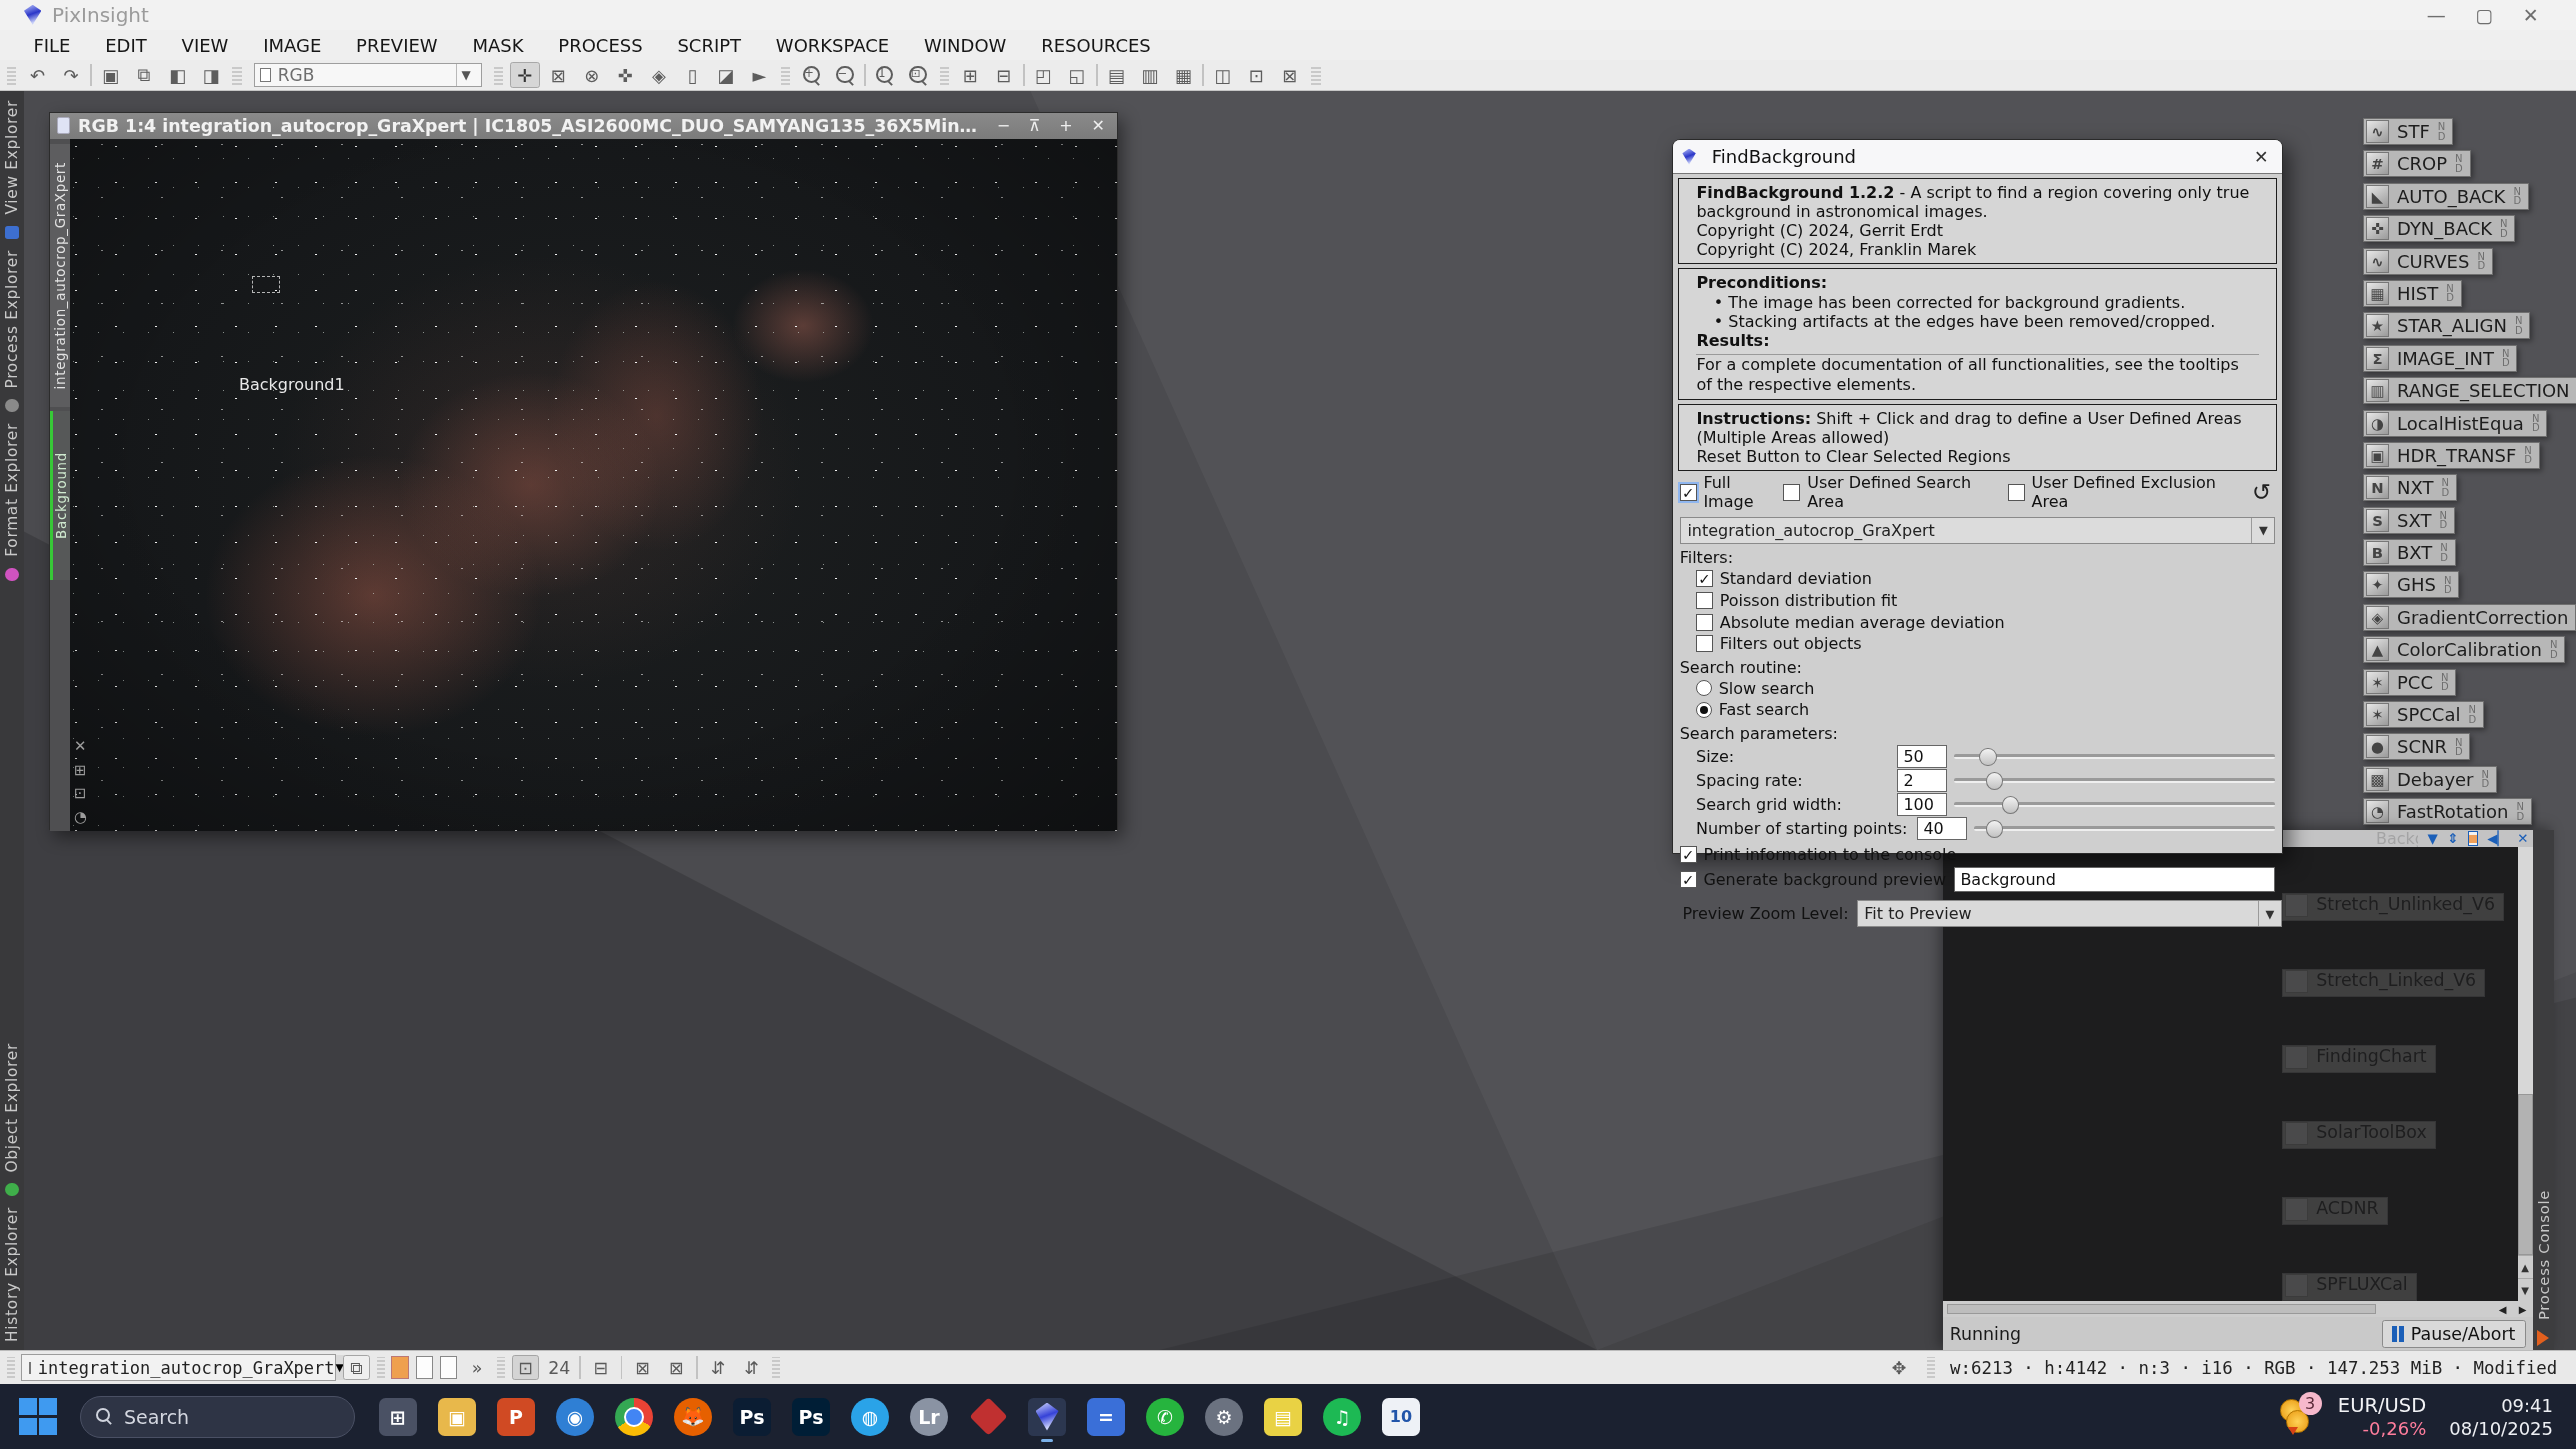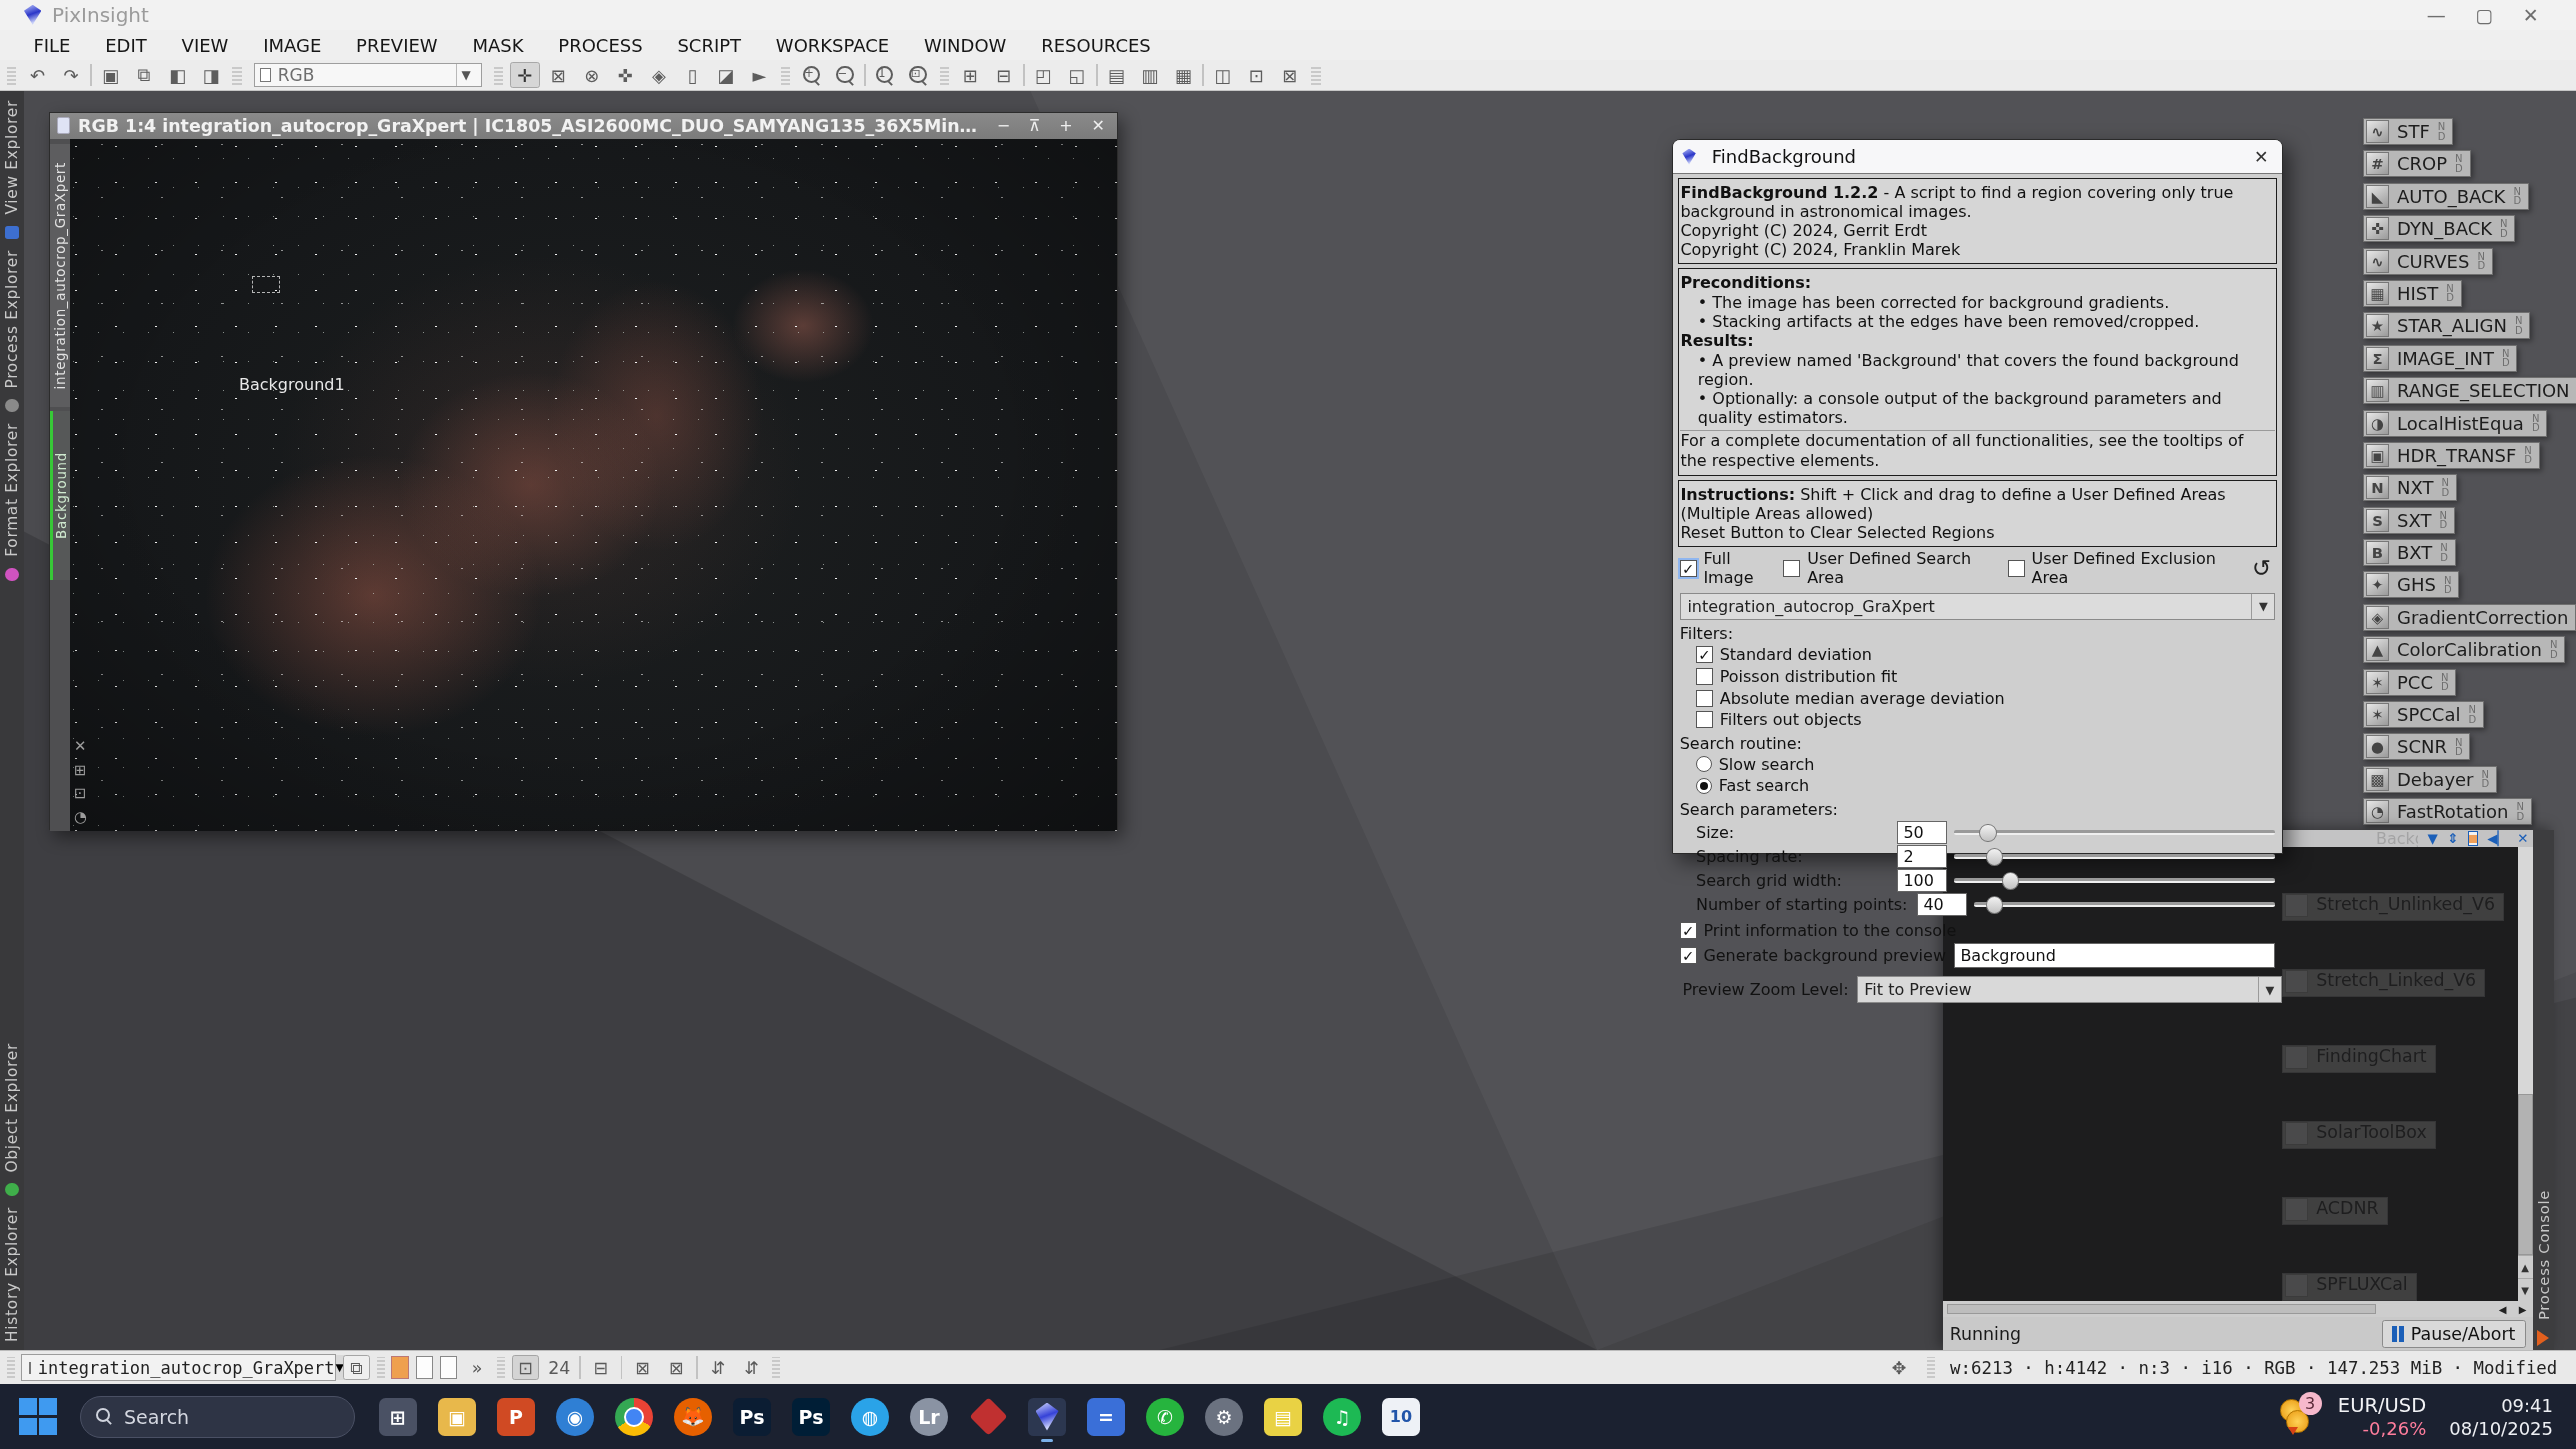--- a/index.html
+++ b/index.html
@@ -104,21 +104,21 @@
   
   .dialog { position:absolute; left:1672px; top:48px; width:611px; height:715px; z-index:30;
     background:#cfcfcf; border:1.3px solid #2a2a2a; border-radius:8px 8px 0 0;
     box-shadow:6.7px 8px 20px rgba(0,0,0,.5); display:flex; flex-direction:column; font-size:16px; color:#111; }
   .dlg-title { height:34px; background:#f7f7f9; border-bottom:1.3px solid #777; border-radius:6.7px 6.7px 0 0;
     display:flex; align-items:center; padding:0 9.4px; gap:16px; flex:0 0 auto; }
   .dlg-title .t { font-size:18px; color:#111; flex:1; }
   .dlg-title .x { font-size:17.4px; color:#333; padding:0 4px; }
   .dlg-diamond { width:13.4px; height:16px; background:linear-gradient(160deg,#9aa4f0 10%,#2b36c8 45%,#c8d0f8 80%);
     clip-path:polygon(50% 0,100% 30%,50% 100%,0 30%); }
-  .panel { border:1.3px solid #1c1c1c; background:#d6d6d6; margin:4px 5.4px 0 5.4px; padding:4px 1px; flex:0 0 auto; }
+  .panel { border:1.3px solid #1c1c1c; background:#d6d6d6; margin:4px 5.4px 0 5.4px; padding:4px 17px; flex:0 0 auto; }
   .panel .hdr { font-weight:bold; line-height:20px; }
   .panel ul { list-style:none; padding-left:17.4px; }
   .panel li { line-height:19px; }
   .panel li::before { content:"• "; }
   .doc-note { line-height:20px; border-top:0.7px solid #9a9a9a; margin-top:2.7px; }
   .row { display:flex; align-items:center; margin:2.7px 6.7px 0 6.7px; flex:0 0 auto; }
   .cb { width:17px; height:17px; background:#fff; border:1.3px solid #555; display:inline-flex; align-items:center;
     justify-content:center; font-size:14.8px; font-weight:bold; color:#111; margin-right:6.7px; flex:0 0 auto; }
   .cb.focus { outline:2px solid #8fb6ef; }
   .rb { width:16px; height:16px; border-radius:50%; background:#fff; border:1.3px solid #555; margin-right:6.7px;
@@ -682,24 +682,20 @@
         <span>Copyright (C) 2024, Franklin Marek</span>
       </div>
 
       <div class="panel">
         <div class="hdr">Preconditions:</div>
         <ul>
           <li>The image has been corrected for background gradients.</li>
           <li>Stacking artifacts at the edges have been removed/cropped.</li>
         </ul>
         <div class="hdr">Results:</div>
-        <ul>
-          <li>A preview named 'Background' that covers the found background region.</li>
-          <li>Optionally: a console output of the background parameters and quality estimators.</li>
-        </ul>
         <div class="doc-note">For a complete documentation of all functionalities, see the tooltips of the respective elements.</div>
       </div>
 
       <div class="panel" style="line-height:19px">
         <span style="font-weight:bold">Instructions:</span><span> Shift + Click and drag to define a User Defined Areas (Multiple Areas allowed)</span><br>
         <span>Reset Button to Clear Selected Regions</span>
       </div>
 
       <div class="row" style="justify-content:space-between; padding-right:4px">
         <span style="display:flex;align-items:center">

